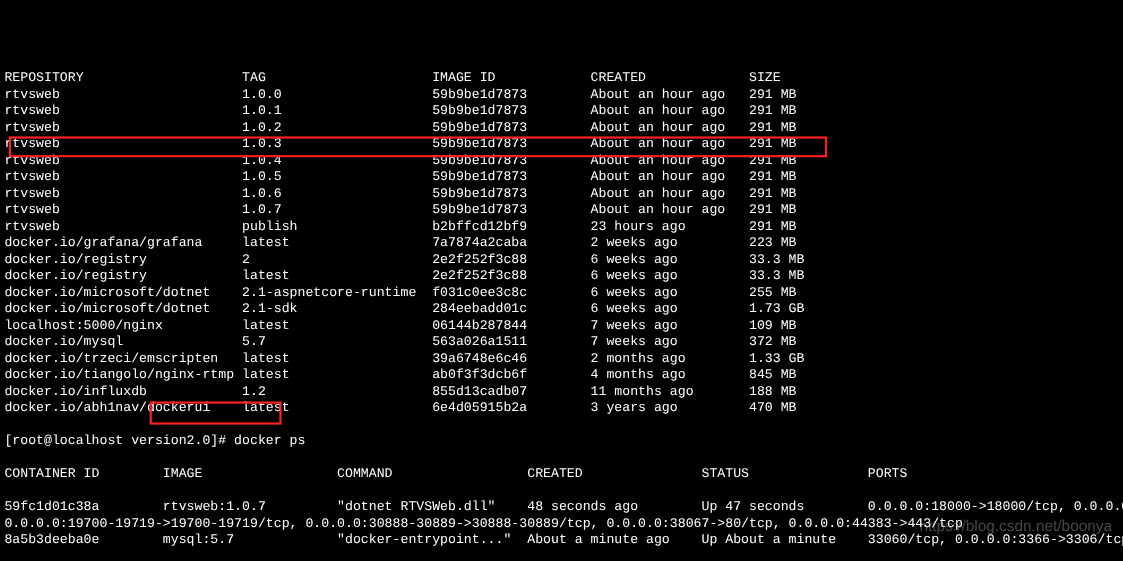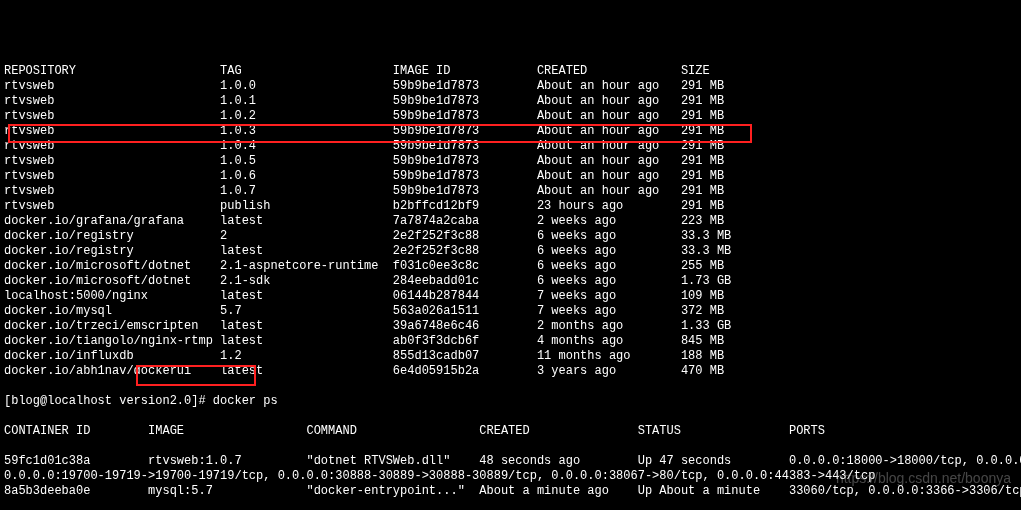--- a/index.html
+++ b/index.html
@@ -64,21 +64,21 @@
 docker.io/registry            2                       2e2f252f3c88        6 weeks ago         33.3 MB
 docker.io/registry            latest                  2e2f252f3c88        6 weeks ago         33.3 MB
 docker.io/microsoft/dotnet    2.1-aspnetcore-runtime  f031c0ee3c8c        6 weeks ago         255 MB
 docker.io/microsoft/dotnet    2.1-sdk                 284eebadd01c        6 weeks ago         1.73 GB
 localhost:5000/nginx          latest                  06144b287844        7 weeks ago         109 MB
 docker.io/mysql               5.7                     563a026a1511        7 weeks ago         372 MB
 docker.io/trzeci/emscripten   latest                  39a6748e6c46        2 months ago        1.33 GB
 docker.io/tiangolo/nginx-rtmp latest                  ab0f3f3dcb6f        4 months ago        845 MB
 docker.io/influxdb            1.2                     855d13cadb07        11 months ago       188 MB
 docker.io/abh1nav/dockerui    latest                  6e4d05915b2a        3 years ago         470 MB</div>
-<div>[blog@localhost version2.0]# docker ps</div>
+<div>[root@localhost version2.0]# docker ps</div>
 <div id="ps-block">CONTAINER ID        IMAGE                 COMMAND                 CREATED               STATUS               PORTS
                                                                                                                                                             NAMES
 59fc1d01c38a        rtvsweb:1.0.7         "dotnet RTVSWeb.dll"    48 seconds ago        Up 47 seconds        0.0.0.0:18000-&gt;18000/tcp, 0.0.0.0:180
 0.0.0.0:19700-19719-&gt;19700-19719/tcp, 0.0.0.0:30888-30889-&gt;30888-30889/tcp, 0.0.0.0:38067-&gt;80/tcp, 0.0.0.0:44383-&gt;443/tcp                                   rtvsweb-publish
 8a5b3deeba0e        mysql:5.7             "docker-entrypoint..."  About a minute ago    Up About a minute    33060/tcp, 0.0.0.0:3366-&gt;3306/tcp
                                                                                                                                                             mysql5.7
 58472de253ba        tiangolo/nginx-rtmp   "nginx -g 'daemon ..."  24 hours ago          Up 24 hours          0.0.0.0:1935-&gt;1935/tcp, 0.0.0.0:8080-
                                                                                                                                                             nginx-rtmp
 0eb4a95ddd68        influxdb:1.2          "/entrypoint.sh -c..."  11 days ago           Up 10 days           0.0.0.0:8083-&gt;8083/tcp, 0.0.0.0:8086-
                                                                                                                                                             tender_yonath

